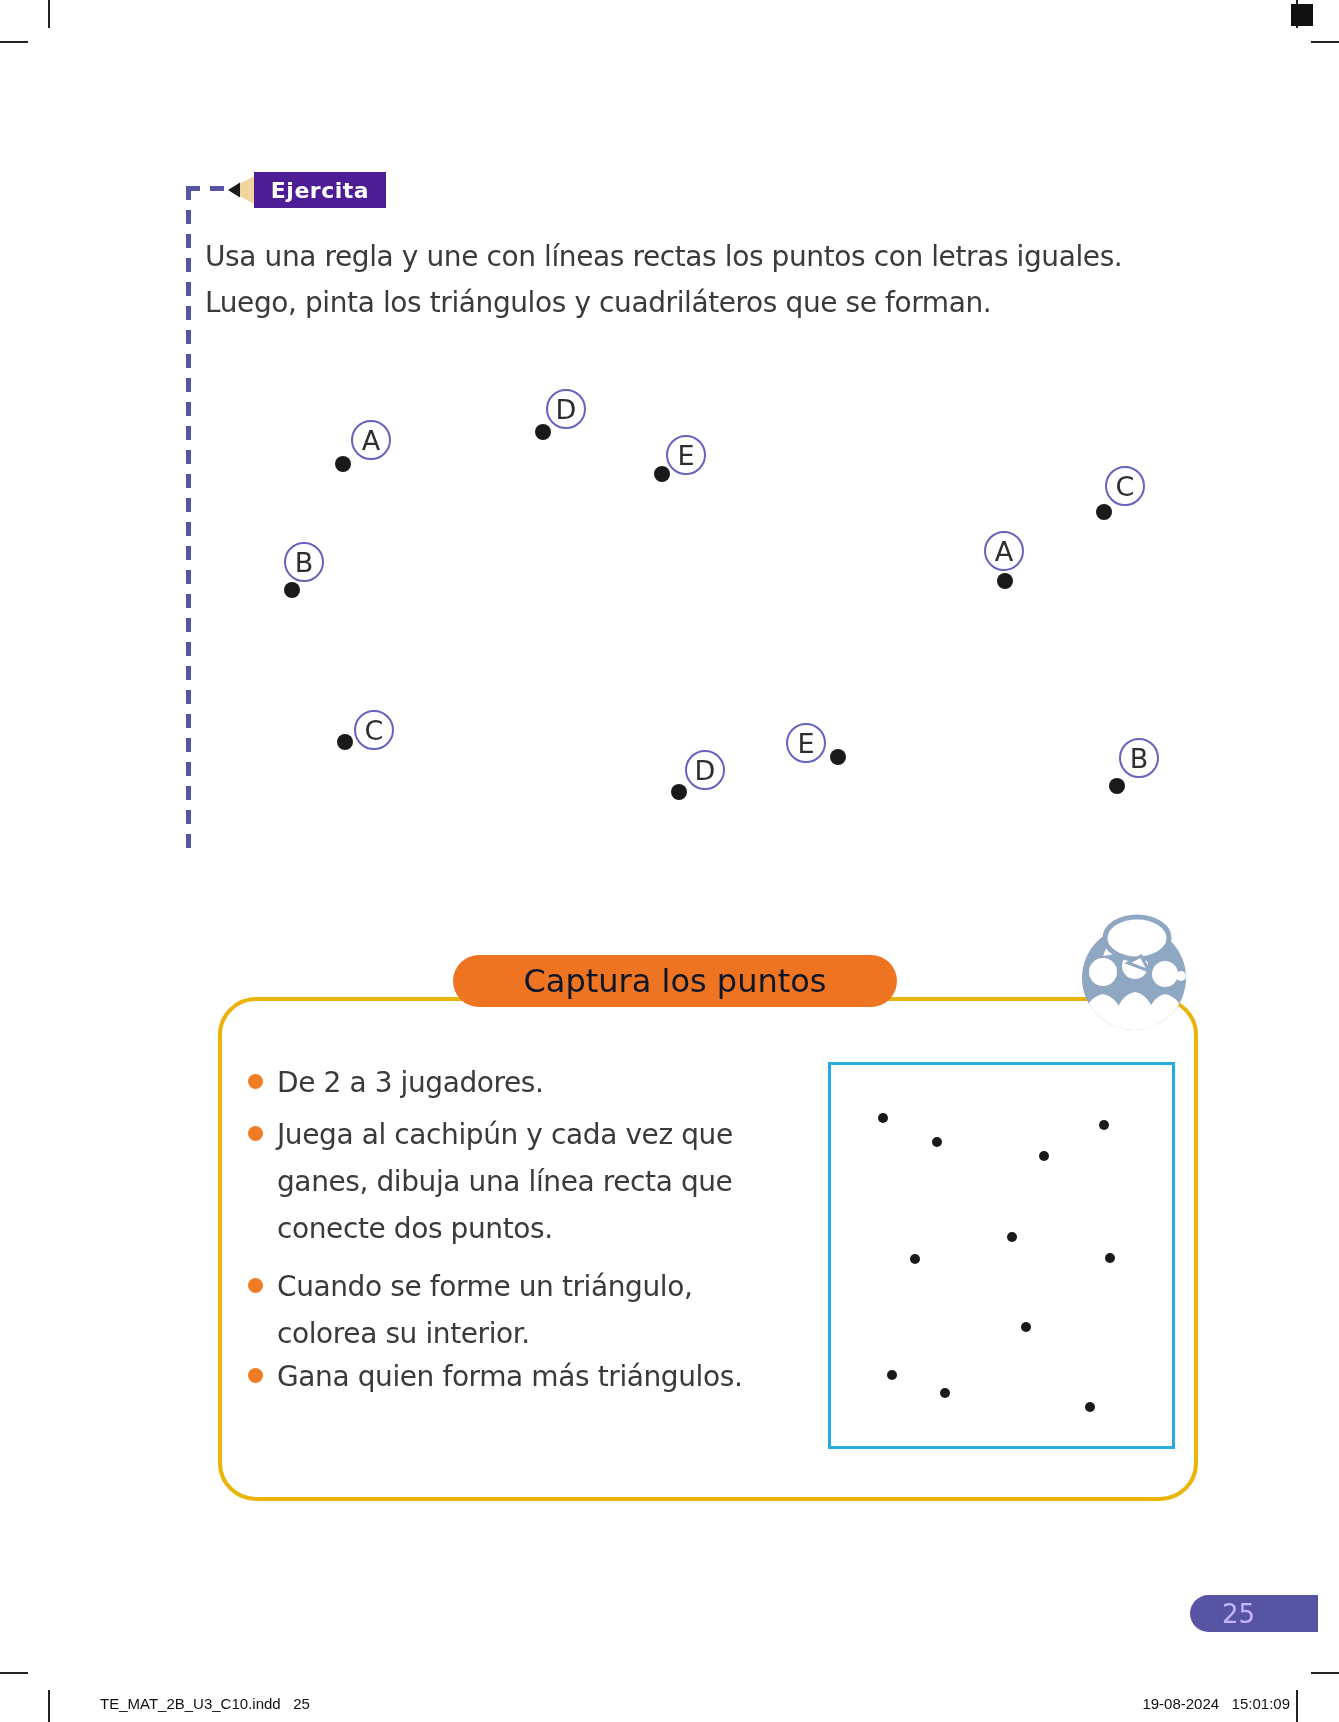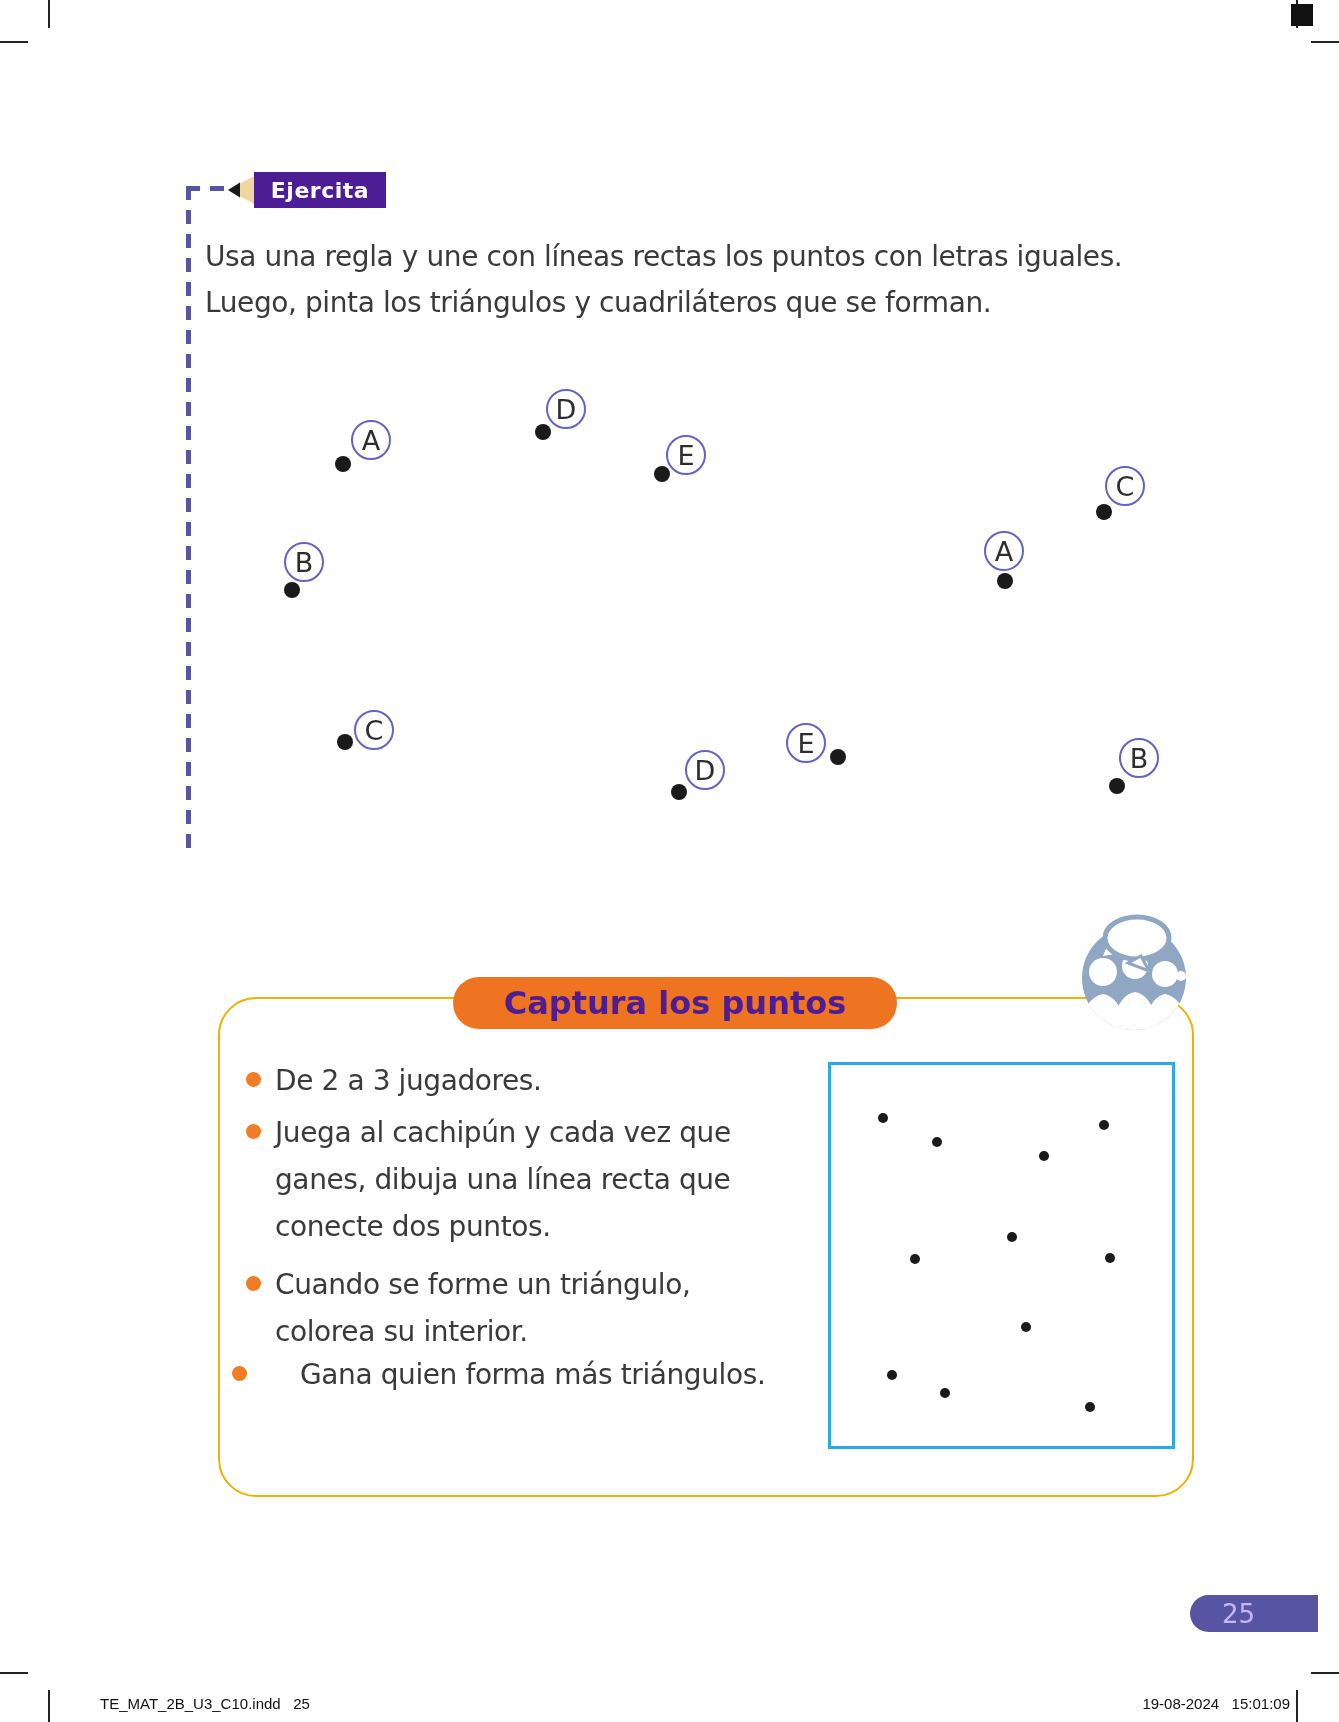--- a/index.html
+++ b/index.html
@@ -21,23 +21,23 @@
   
   .instr{left:205px;white-space:nowrap;font-size:28px;letter-spacing:-0.4px;color:#3a3a3a;}
 
   
   .point-dot{width:16px;height:16px;border-radius:50%;background:#1a1a1a;transform:translate(-50%,-50%);}
   .point-label{width:36px;height:36px;border:2px solid #6663c0;border-radius:50%;
     display:flex;align-items:center;justify-content:center;font-size:27px;color:#2e2e2e;
     transform:translate(-50%,-50%);background:#fff0;}
 
   
-  .activity-box{left:218px;top:997px;width:972px;height:496px;border:2px solid #eab308;border-radius:38px;}
-  .activity-title{left:453px;top:977px;width:444px;height:52px;background:#ef7421;border-radius:26px;
-    display:flex;align-items:center;justify-content:center;color:#4c1d95;font-weight:bold;font-size:32px;}
+  .activity-box{left:218px;top:997px;width:972px;height:496px;border:4px solid #eab308;border-radius:38px;}
+  .activity-title{left:453px;top:955px;width:444px;height:52px;background:#ef7421;border-radius:26px;
+    display:flex;align-items:center;justify-content:center;color:#0f172a;font-weight:normal;font-size:32px;}
   .bullet-row{display:flex;align-items:flex-start;}
   .bullet-dot{width:15px;height:15px;border-radius:50%;background:#f07d26;flex:0 0 15px;margin:15px 14px 0 0;}
   .bullet-text{width:500px;font-size:28px;line-height:47px;letter-spacing:-0.4px;color:#3a3a3a;}
 
   
   .game-board{left:828px;top:1062px;width:341px;height:381px;border:3px solid #29abe2;background:#fff;}
   .board-dot{width:10px;height:10px;border-radius:50%;background:#1a1a1a;transform:translate(-50%,-50%);}
 
   
   .page-badge{left:1190px;top:1595px;width:128px;height:37px;background:#5854a4;
@@ -105,21 +105,21 @@
       <div class="bullet-text">De 2 a 3 jugadores.</div>
     </div>
     <div class="abs bullet-row" style="left:26px;top:262px;">
       <div class="bullet-dot"></div>
       <div class="bullet-text">Cuando se forme un triángulo, colorea su interior.</div>
     </div>
     <div class="abs bullet-row" style="left:26px;top:110px;">
       <div class="bullet-dot"></div>
       <div class="bullet-text">Juega al cachipún y cada vez que ganes, dibuja una línea recta que conecte dos puntos.</div>
     </div>
-    <div class="abs bullet-row" style="left:12px;top:352px;gap:39px;">
+    <div class="abs bullet-row" style="left:26px;top:352px;">
       <div class="bullet-dot"></div>
       <div class="bullet-text">Gana quien forma más triángulos.</div>
     </div>
   </div>
 
   <div class="abs activity-title">
     <span>Captura los puntos</span>
   </div>
 
   <svg class="abs" style="left:1073px;top:912px;" width="124" height="124" viewBox="0 0 124 124">

